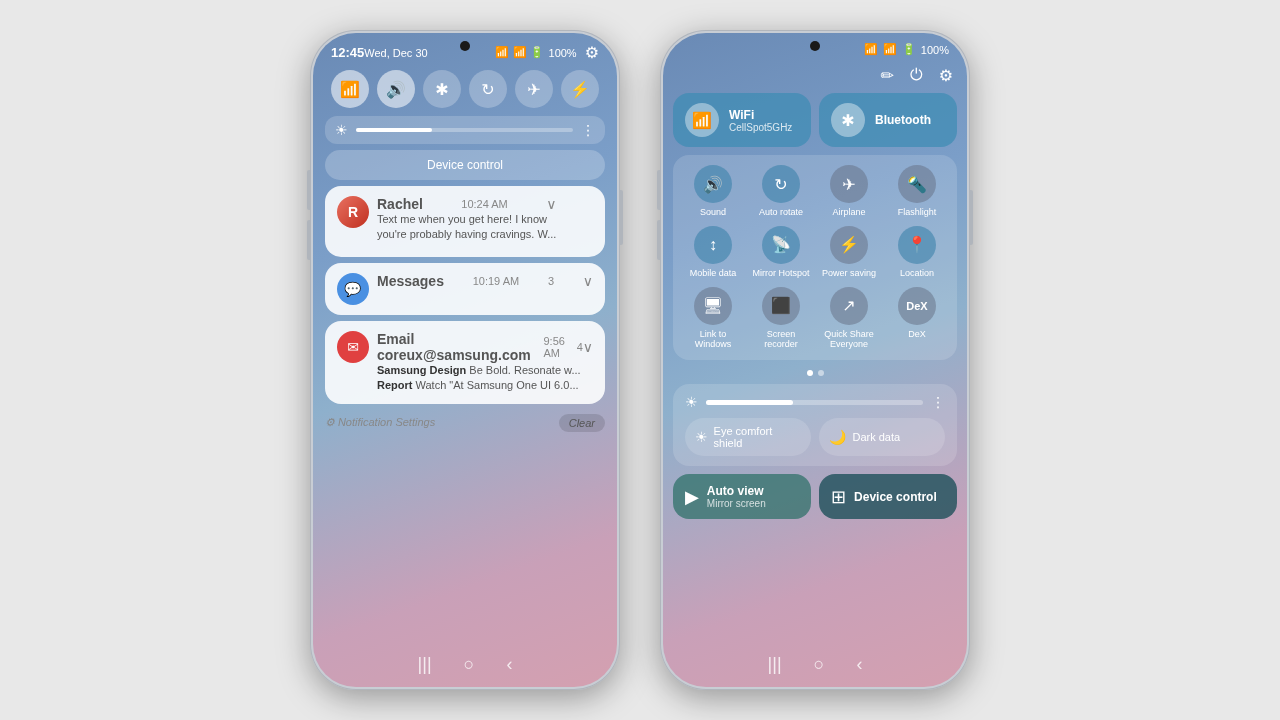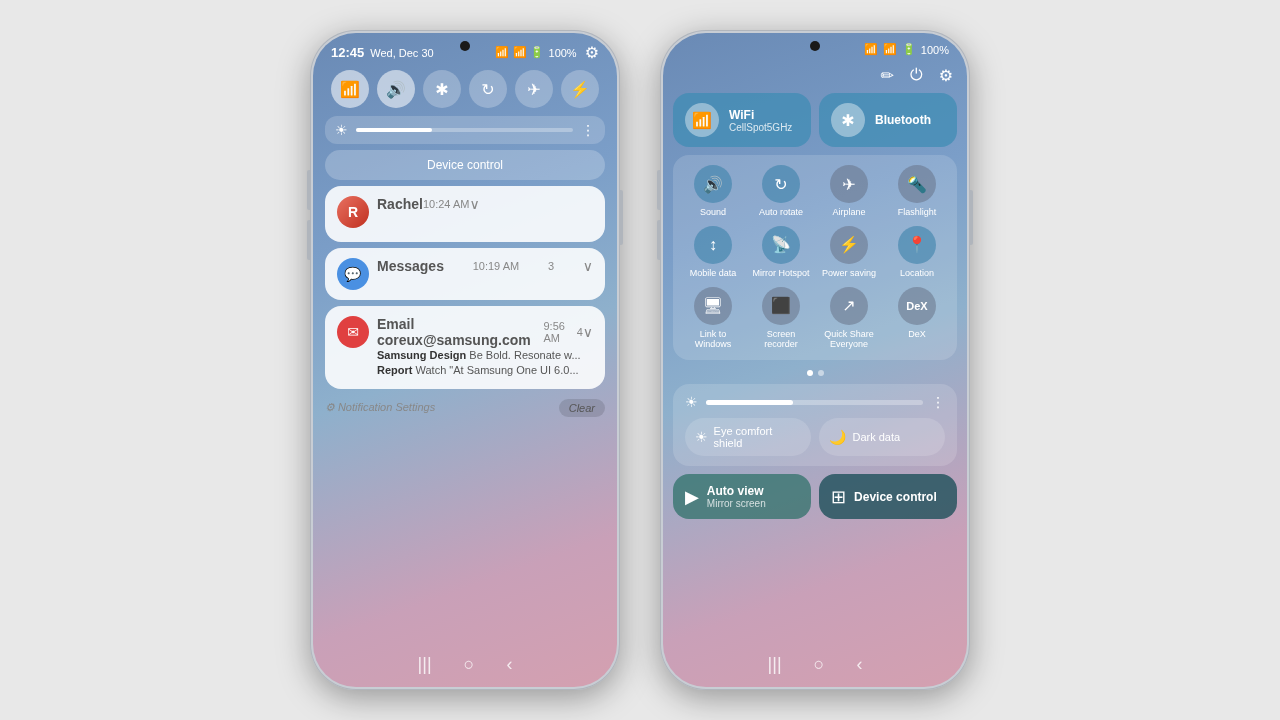--- a/index.html
+++ b/index.html
@@ -439,21 +439,21 @@
 <div class="phone-wrapper">
   <div class="phone-body">
     <div class="phone-btn-vol"></div>
     <div class="phone-btn-vol2"></div>
     <div class="phone-btn-power"></div>
 
     <div class="phone-screen">
       <div class="phone-notch"></div>
 
       <div class="status-bar">
-        <div style="display:flex; gap:6px; align-items:center;">
+        <div style="display:flex; align-items:center;">
           <span class="status-time">12:45</span>
           <span class="status-time" style="font-size:11px; font-weight:400;">Wed, Dec 30</span>
         </div>
         <div class="status-icons">
           <span>📶</span>
           <span>📶</span>
           <span>🔋</span>
           <span style="font-size:11px;color:#fff;">100%</span>
           <span style="font-size:16px; color:#fff; margin-left:4px;">⚙</span>
         </div>
@@ -496,20 +496,21 @@
         <div class="notif-card">
           <div class="notif-header">
             <div class="notif-body">
               <div class="avatar-rachel">R</div>
               <div class="notif-content">
                 <div style="display:flex; justify-content:space-between; align-items:center;">
                   <span class="notif-app">Rachel</span>
                   <span class="notif-time">10:24 AM</span>
                   <span class="notif-chevron">∨</span>
                 </div>
+                <div class="notif-msg">Text me when you get here! I know<br>you're probably having cravings. W...</div>
               </div>
             </div>
           </div>
         </div>
 
         <div class="notif-card">
           <div class="notif-body">
             <div class="avatar-msg">💬</div>
             <div class="notif-content">
               <div style="display:flex; justify-content:space-between; align-items:center;">

